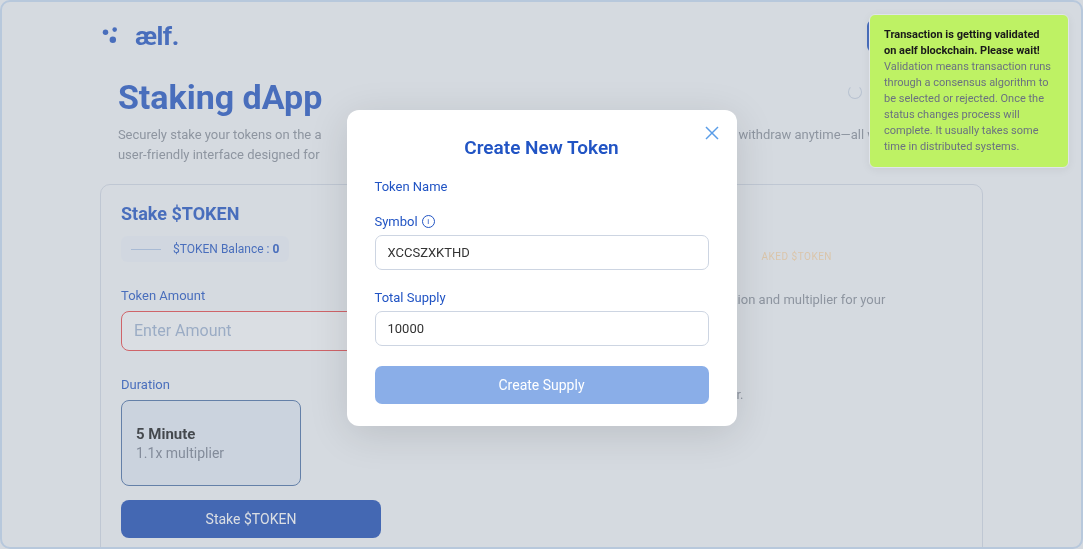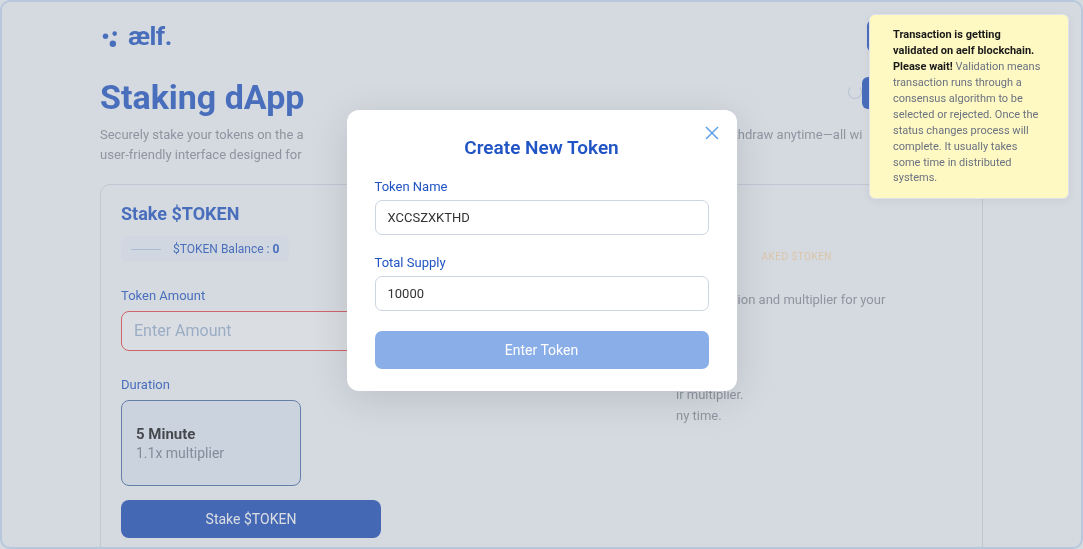--- a/index.html
+++ b/index.html
@@ -1,24 +1,24 @@
 <!DOCTYPE html>
 <html><head>
 <meta charset="utf-8">
 <style>
 * { margin: 0; padding: 0; box-sizing: border-box; font-family: -apple-system, BlinkMacSystemFont, 'Segoe UI', Roboto, sans-serif; }
 body { background: #f8f9fb; width: 1083px; height: 549px; overflow: hidden; position: relative; }
 .page-frame { position: absolute; inset: 0; border: 2px solid #c9ddf5; border-radius: 10px; pointer-events: none; }
 .container { padding: 20px 100px; }
 .header-row { display: flex; justify-content: space-between; align-items: center; margin-bottom: 25px; }
-.logo { display: flex; align-items: flex-end; gap: 6px; }
+.logo { display: flex; align-items: center; gap: 13px; }
 .logo-icon { width: 22px; height: 22px; position: relative; }
 .logo-text { color: #2154c4; font-size: 26px; font-weight: 700; letter-spacing: -0.5px; }
 .wallet-btn { background: #2154c4; color: #fff; padding: 8px 16px; border-radius: 6px; font-size: 14px; border: none; cursor: pointer; }
-.title-row { display: flex; justify-content: flex-start; align-items: flex-start; }
+.title-row { display: flex; justify-content: flex-end; align-items: flex-start; }
 .page-title { color: #2154c4; font-size: 34px; font-weight: 700; margin-bottom: 8px; }
 .subtitle { color: #8a9099; font-size: 13px; line-height: 1.5; }
 .create-btn { background: #2154c4; color: #fff; padding: 8px 18px; border-radius: 6px; font-size: 14px; border: none; cursor: pointer; }
 .card { border: 1px solid #d6dce6; border-radius: 10px; padding: 18px 20px; margin-top: 20px; }
 .card-title { color: #2154c4; font-size: 18px; font-weight: 700; }
 .balance-row { display: flex; align-items: center; gap: 12px; margin-top: 12px; padding: 6px 10px; border-radius: 6px; background: #f2f5fa; width: fit-content; }
 .balance-line { width: 30px; height: 1px; background: #b3c8e8; }
 .balance-label { color: #2154c4; font-size: 12px; }
 .balance-value { font-weight: 700; color: #2154c4; }
 .field-label { color: #2154c4; font-size: 13px; margin-top: 26px; margin-bottom: 8px; }
@@ -35,21 +35,21 @@
 .modal-overlay { position: absolute; inset: 0; background: rgba(150,160,175,0.35); display: flex; justify-content: center; padding-top: 110px; z-index: 50; }
 .modal { background: #fff; border-radius: 12px; width: 390px; padding: 22px 28px; height: fit-content; position: relative; box-shadow: 0 8px 40px rgba(0,0,0,0.12); }
 .modal-close { position: absolute; top: 14px; right: 16px; cursor: pointer; }
 .modal-title { color: #2154c4; font-size: 19px; font-weight: 600; text-align: center; margin-bottom: 18px; margin-top: 4px; }
 .modal-label { color: #2154c4; font-size: 13px; margin-bottom: 6px; margin-top: 20px; display: flex; align-items: center; gap: 4px; }
 .modal-input { width: 100%; padding: 9px 12px; border: 1px solid #cdd5e2; border-radius: 7px; font-size: 13px; color: #333; }
 .modal-btn { background: #8aaee8; color: #fff; border: none; border-radius: 7px; padding: 11px; width: 100%; font-size: 14px; margin-top: 20px; cursor: pointer; }
 .info-circle { display: inline-flex; width: 13px; height: 13px; border: 1px solid #2154c4; border-radius: 50%; align-items: center; justify-content: center; font-size: 8px; color: #2154c4; }
 
 
-.toast { position: absolute; top: 14px; right: 14px; width: 200px; background: #fef9c3; border: 1px solid #e0e4ea; border-radius: 6px; padding: 12px 23px; font-size: 11px; color: #6a7180; line-height: 1.45; z-index: 100; box-shadow: 0 2px 10px rgba(0,0,0,0.06); }
+.toast { position: absolute; top: 14px; right: 14px; width: 200px; background: #bef264; border: 1px solid #e0e4ea; border-radius: 6px; padding: 12px 14px; font-size: 11px; color: #6a7180; line-height: 1.45; z-index: 100; box-shadow: 0 2px 10px rgba(0,0,0,0.06); }
 .toast-title { font-weight: 700; color: #1a1a1a; }
 .toast-spinner { position: absolute; left: -22px; top: 70px; width: 14px; height: 14px; border: 1.5px solid #b8c2d0; border-top-color: transparent; border-radius: 50%; }
 .hidden-info { position: absolute; left: 575px; width: 310px; color: #8a9099; font-size: 13px; line-height: 1.6; }
 .staked-lbl { color: #ffd9a8; font-size: 10px; letter-spacing: 0.5px; margin-top: 48px; }
 </style>
 </head>
 <body>
 
 <div class="container">
   <div class="header-row">
@@ -122,26 +122,30 @@
     <span class="modal-close">
       <svg width="18" height="18" viewBox="0 0 18 18">
           <line x1="3" y1="3" x2="15" y2="15" stroke="#5a9de8" stroke-width="1.5"></line>
           <line x1="15" y1="3" x2="3" y2="15" stroke="#5a9de8" stroke-width="1.5"></line>
         </svg>
     </span>
     <div class="modal-title">Create New Token</div>
 
     <div class="modal-label">Token Name</div>
 
+    <div class="modal-label">
+      <span>Symbol</span>
+      <span class="info-circle">i</span>
+    </div>
     <input class="modal-input" value="XCCSZXKTHD" style="">
 
     <div class="modal-label">Total Supply</div>
     <input class="modal-input" value="10000" style="">
 
-    <button class="modal-btn">Enter Token</button>
+    <button class="modal-btn">Create Supply</button>
   </div>
 </div>
 
 <div class="toast">
   <span class="toast-spinner"></span>
   <span class="toast-title">Transaction is getting validated on aelf blockchain. Please wait!</span>
   <span>Validation means transaction runs through a consensus algorithm to be selected or rejected. Once the status changes process will complete. It usually takes some time in distributed systems.</span>
 </div>
 
 <div class="page-frame"></div>

